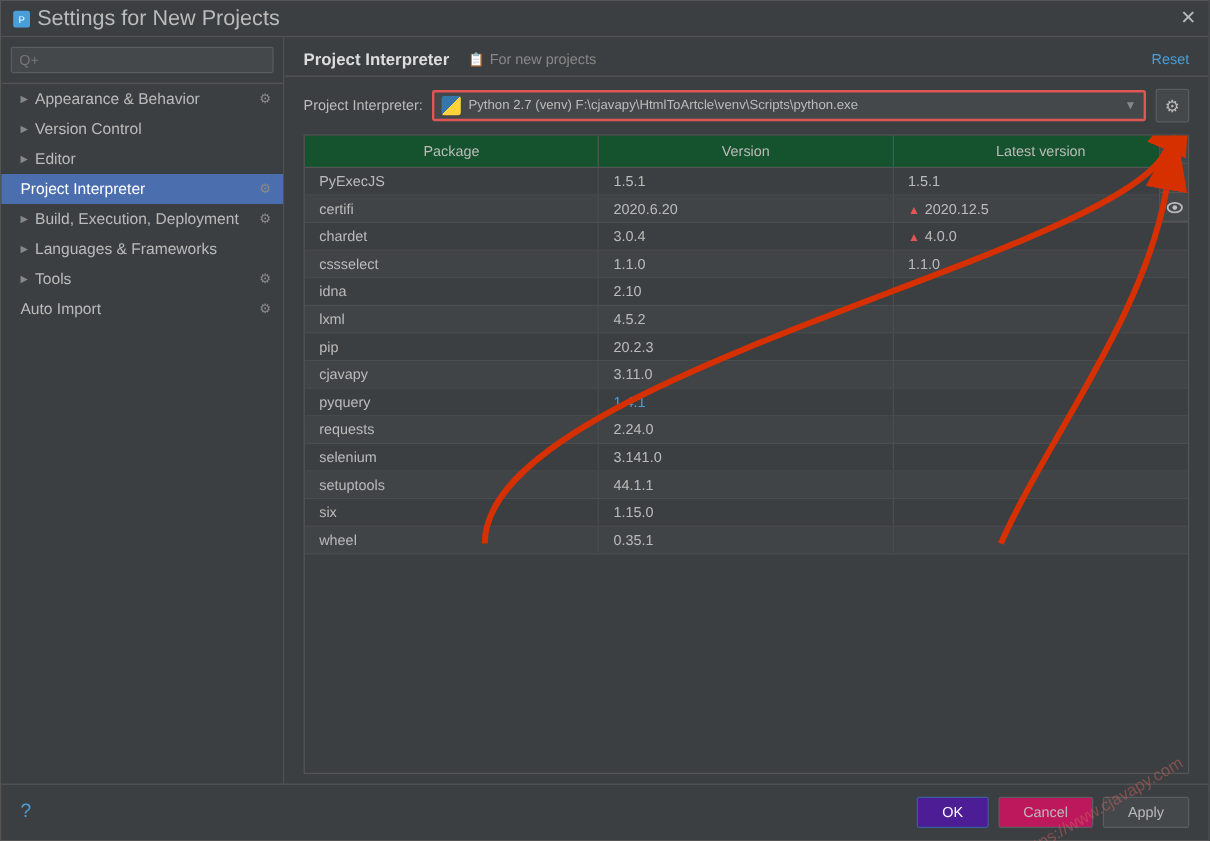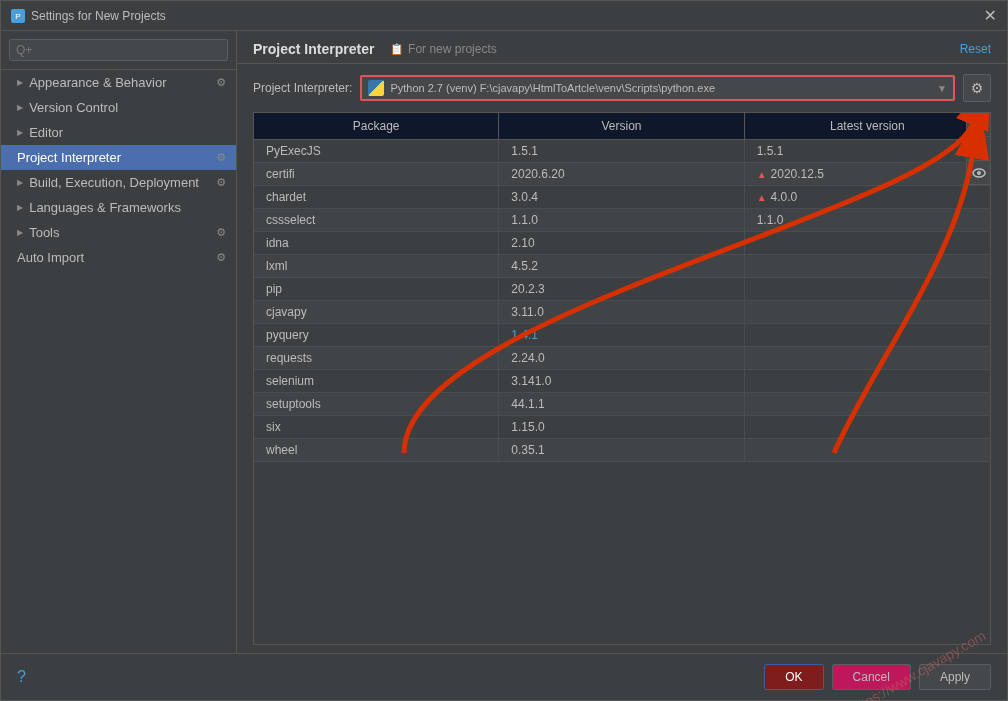--- a/index.html
+++ b/index.html
@@ -44,21 +44,21 @@
       background: #4a9eda;
       border-radius: 2px;
       display: flex;
       align-items: center;
       justify-content: center;
       font-size: 9px;
       color: white;
     }
     .title-text {
       color: #bbb;
-      font-size: 12px;
+      font-size: 18px;
     }
     .close-btn {
       color: #bbb;
       cursor: pointer;
       font-size: 16px;
       line-height: 1;
     }
     .main-content {
       display: flex;
       flex: 1;
@@ -221,21 +221,21 @@
       margin: 0 16px 8px 16px;
       border: 1px solid #555;
       overflow: hidden;
       display: flex;
       flex-direction: column;
       position: relative;
     }
     .table-header {
       display: grid;
       grid-template-columns: 1fr 1fr 1fr;
-      background: #0f172a;
+      background: #14532d;
       border-bottom: 1px solid #555;
       flex-shrink: 0;
     }
     .th {
       padding: 6px 12px;
       color: #bbb;
       font-size: 12px;
       font-weight: normal;
       border-right: 1px solid #555;
       text-align: center;
@@ -322,21 +322,21 @@
       gap: 8px;
     }
     .btn {
       padding: 5px 20px;
       font-size: 12px;
       border-radius: 2px;
       cursor: pointer;
       border: 1px solid #5a5d5f;
     }
     .btn-ok {
-      background: #7f1d1d;
+      background: #4c1d95;
       color: white;
       border: 1px solid #3b5e9f;
     }
     .btn-cancel {
       background: #be185d;
       color: #bbb;
     }
     .btn-apply {
       background: #45484a;
       color: #bbb;

